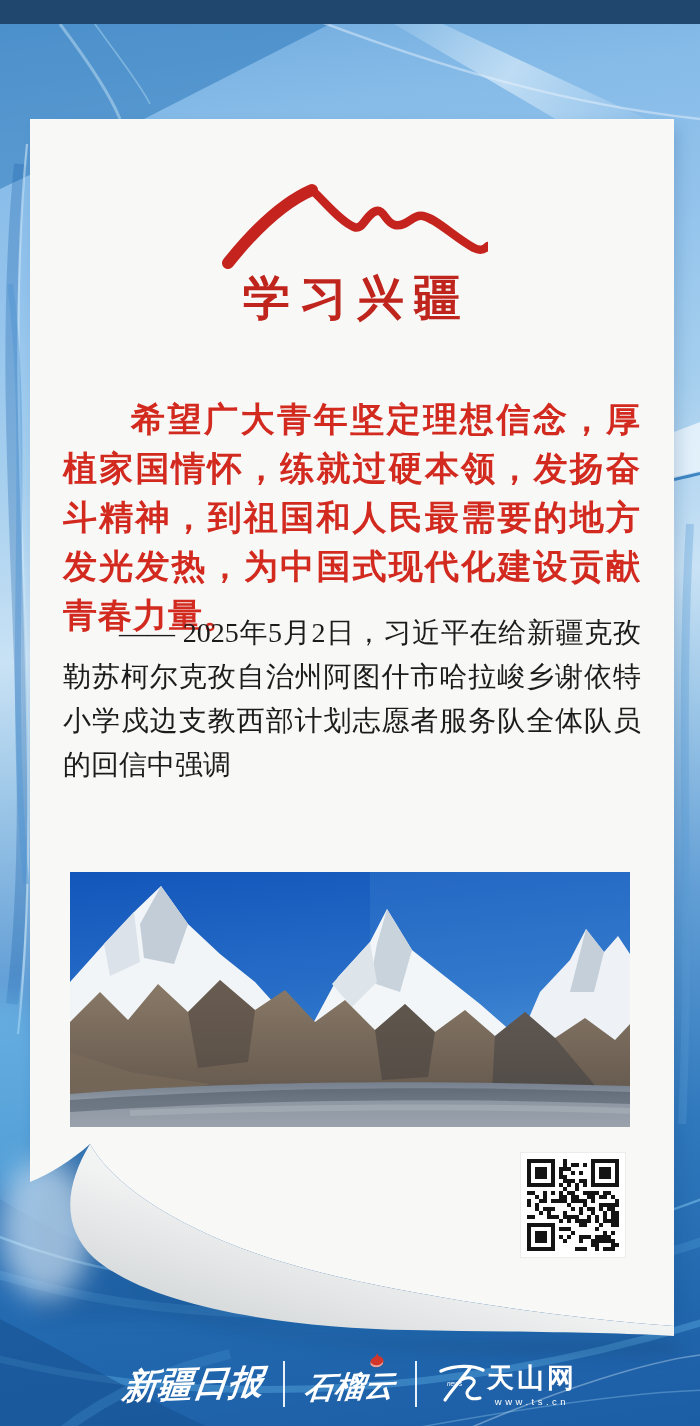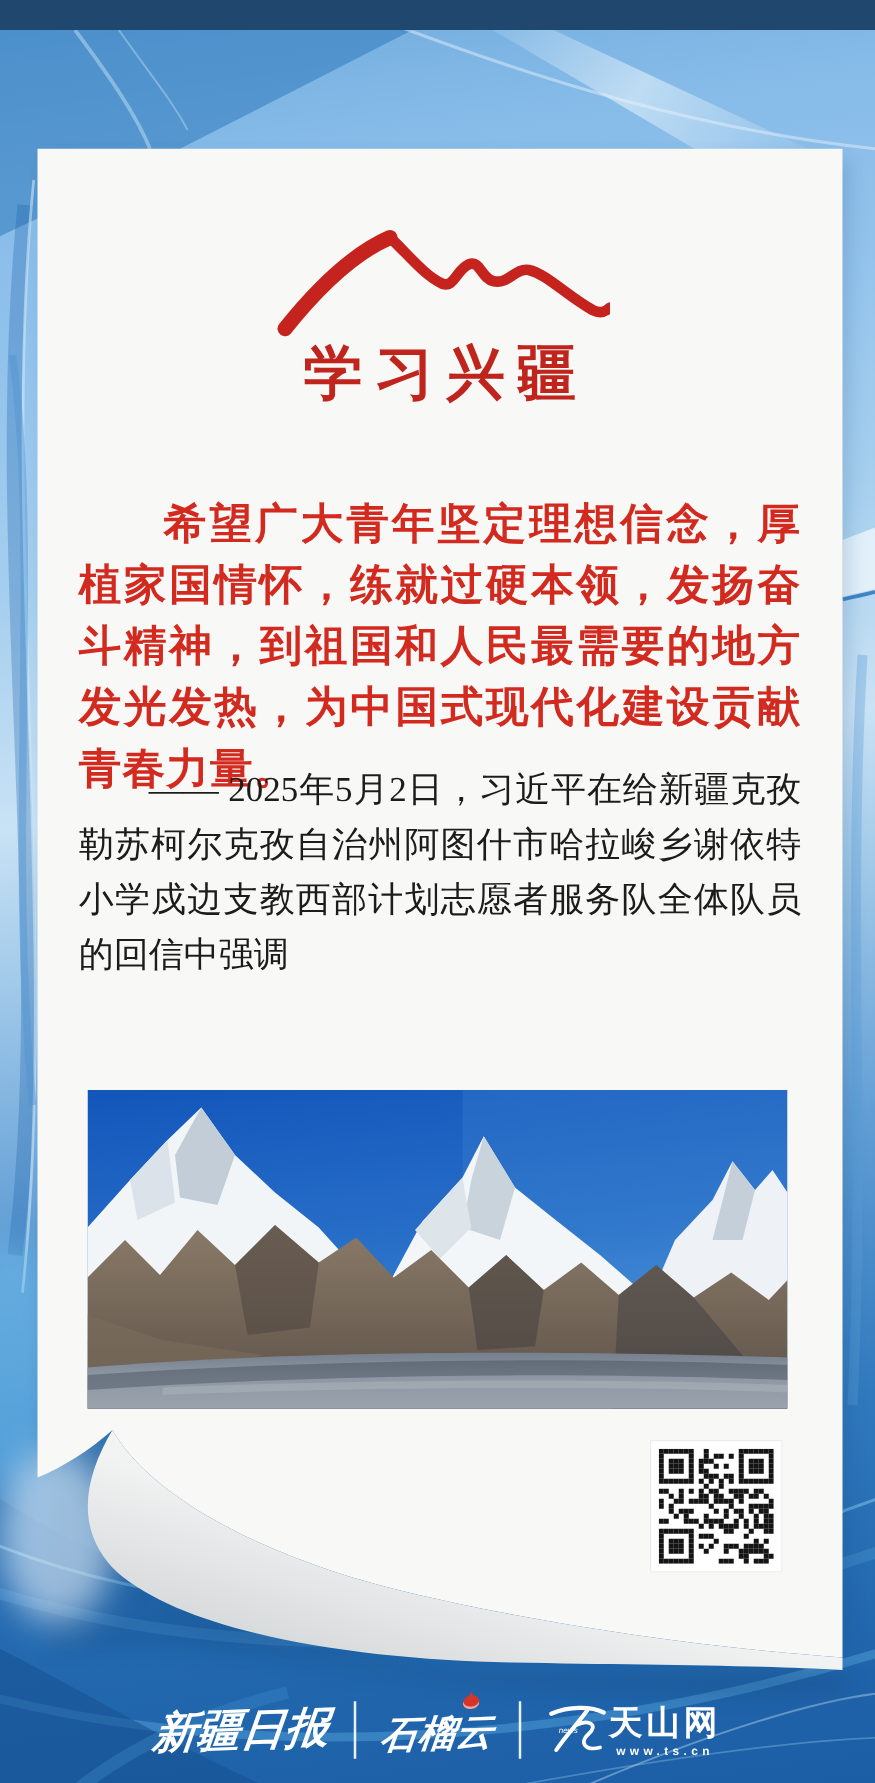--- a/index.html
+++ b/index.html
@@ -54,21 +54,21 @@
     background:#d2362a;box-shadow:inset 0 -2px 0 rgba(255,255,255,.55);
   }
   .pomegranate:before{
     content:"";position:absolute;left:4px;top:-3px;width:4px;height:4px;background:#d2362a;
     clip-path:polygon(50% 0,100% 100%,0 100%);
   }
   .logo-divider{width:2px;height:46px;background:rgba(255,255,255,.9);}
   .tianshan{display:flex;align-items:flex-end;gap:0;}
   .tianshan-text{display:flex;flex-direction:column;align-items:center;line-height:1;}
   .tianshan-name{font-size:27px;font-weight:700;letter-spacing:3px;font-family:"Liberation Serif","DejaVu Serif",serif;}
-  .tianshan-url{font-size:9.5px;letter-spacing:3.5px;margin-top:5px;font-weight:700;}
+  .tianshan-url{font-size:9.5px;letter-spacing:3.5px;margin-top:5px;font-weight:400;}
   .footer-group{
     position:absolute;left:0;top:1392px;width:100%;text-align:center;color:#fff;
     font-size:21px;font-weight:600;letter-spacing:17px;text-indent:17px;
   }
 </style>
 </head>
 <body>
 
 <div class="stage">
 

